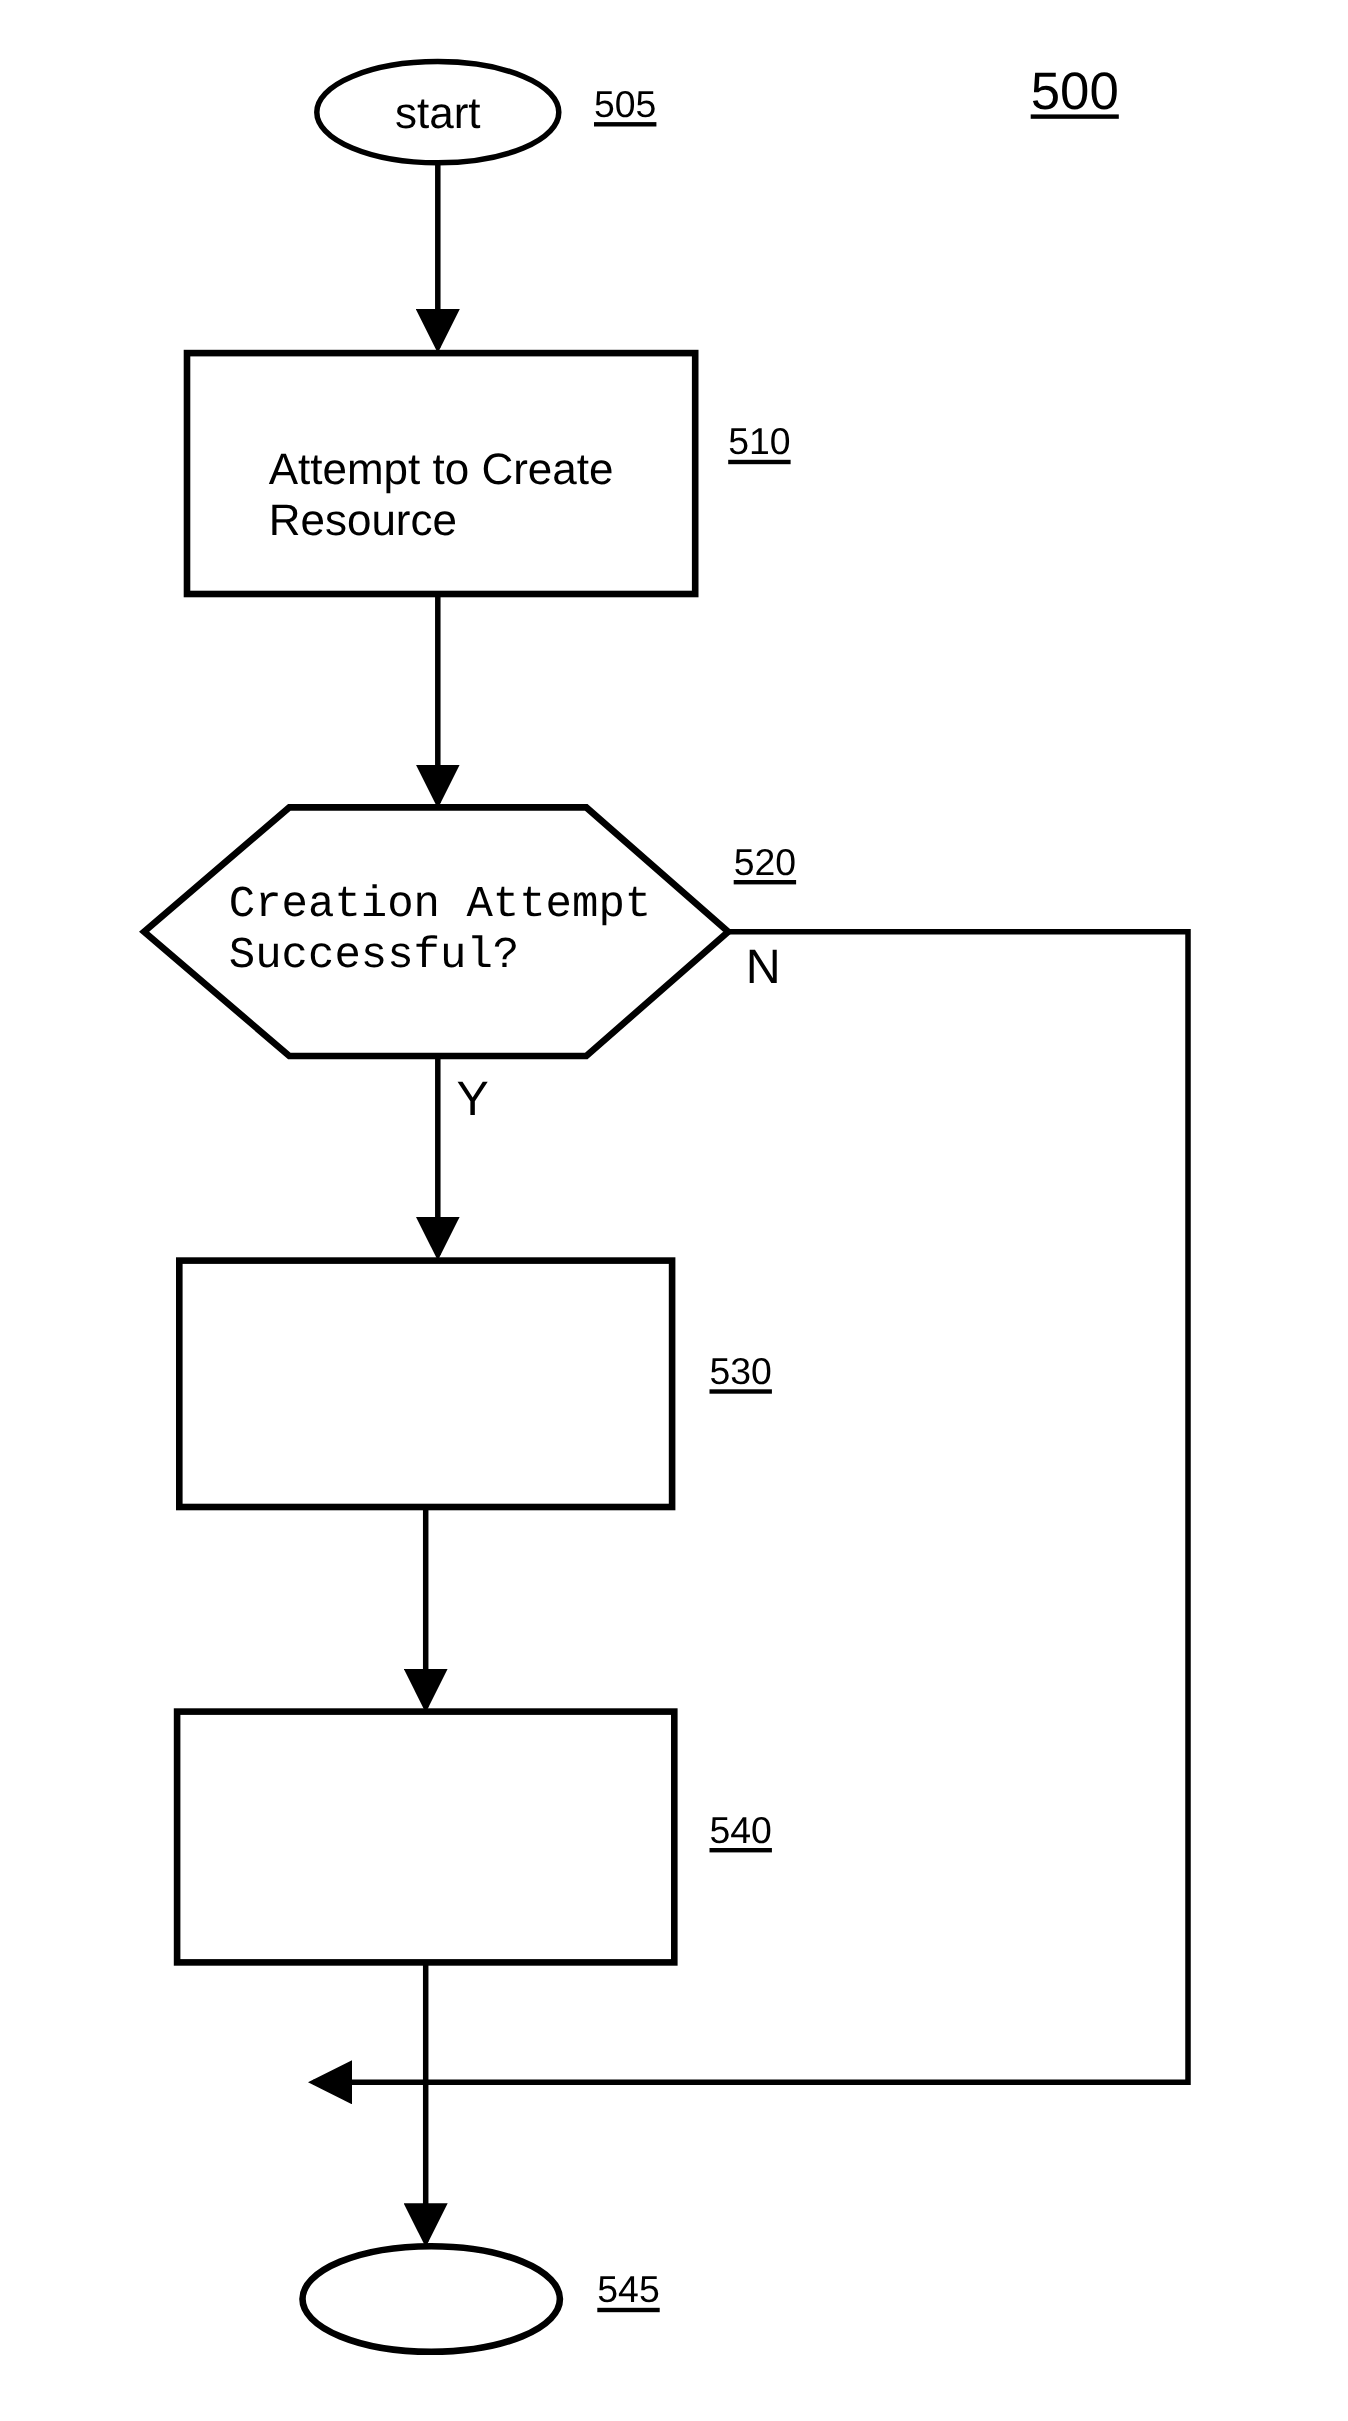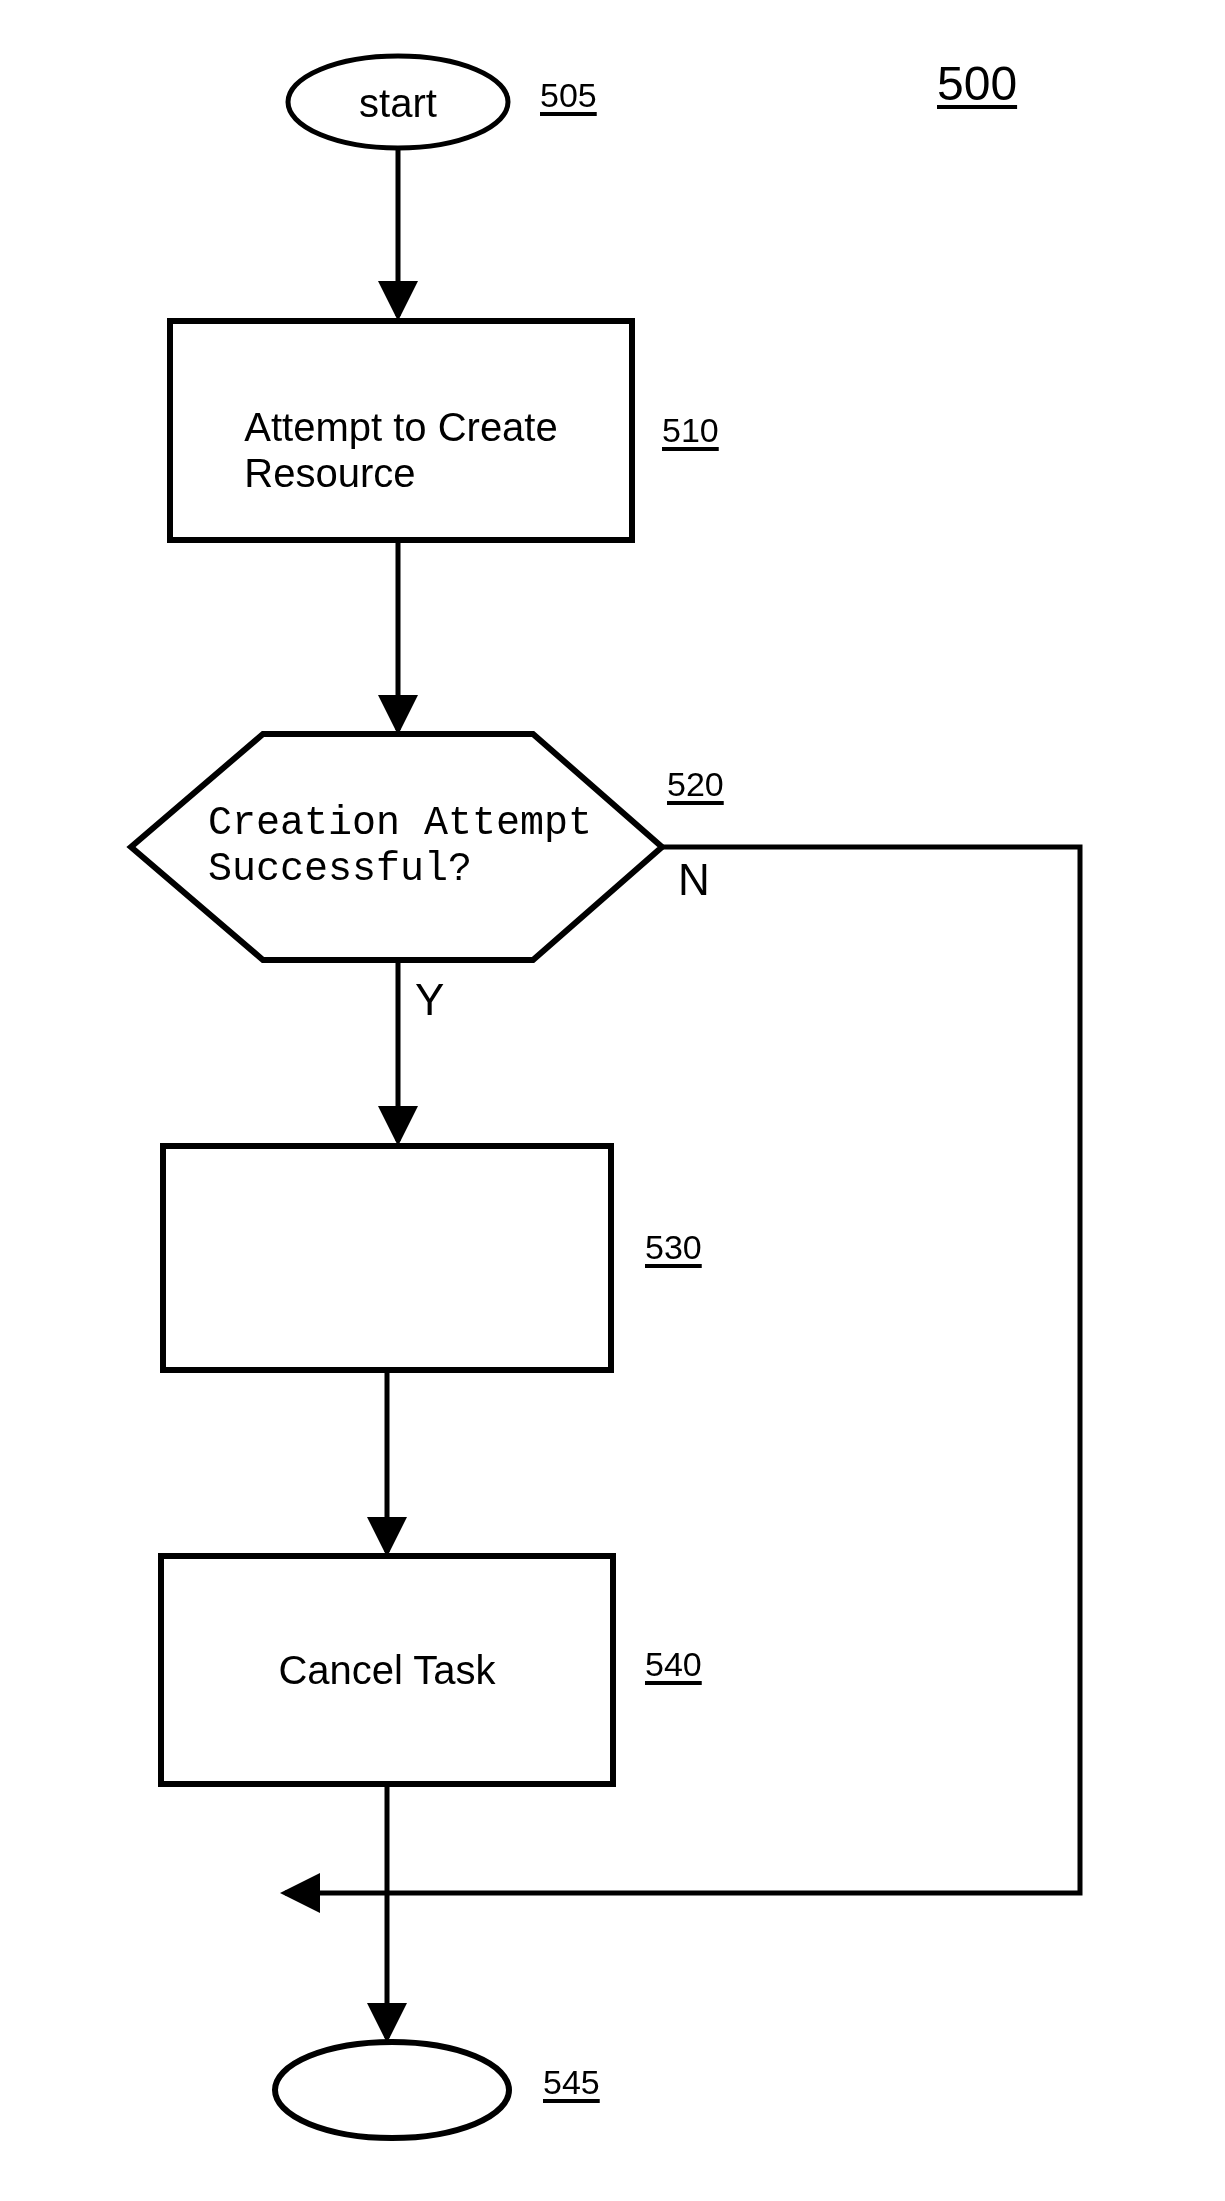--- a/index.html
+++ b/index.html
@@ -95,30 +95,29 @@
     <ellipse cx="392" cy="2090" rx="117" ry="48" fill="none" stroke="#000000" stroke-width="6"></ellipse>
   </svg>
 
   <div class="ref" style="left:937px; top:56px; font-size:48px;">500</div>
 
   <div class="node-text" style="left:288px; top:72px; width:220px; height:62px;">start</div>
   <div class="ref" style="left:540px; top:76px;">505</div>
 
   <div class="node-text" style="left:172px; top:365px; width:458px; height:170px;">Attempt to Create
 Resource</div>
-  <div class="ref" style="left:662px; top:383px;margin-top:28px;">510</div>
+  <div class="ref" style="left:662px; top:383px;">510</div>
 
   <div class="node-text" style="left:150px; top:752px; width:500px; height:190px;font-family:Liberation Mono, monospace;">Creation Attempt
 Successful?</div>
   <div class="ref" style="left:667px; top:765px;">520</div>
 
   <div class="branch" style="left:678px; top:855px;">N</div>
 
   <div class="branch" style="left:415px; top:975px;">Y</div>
 
   <div class="ref" style="left:645px; top:1228px;">530</div>
 
-  <div class="node-text" style="left:163px; top:1615px; width:448px; height:110px;">Cancel Task</div>
   <div class="ref" style="left:645px; top:1645px;">540</div>
 
   <div class="ref" style="left:543px; top:2063px;">545</div>
 
 </div>
 
 </body></html>

